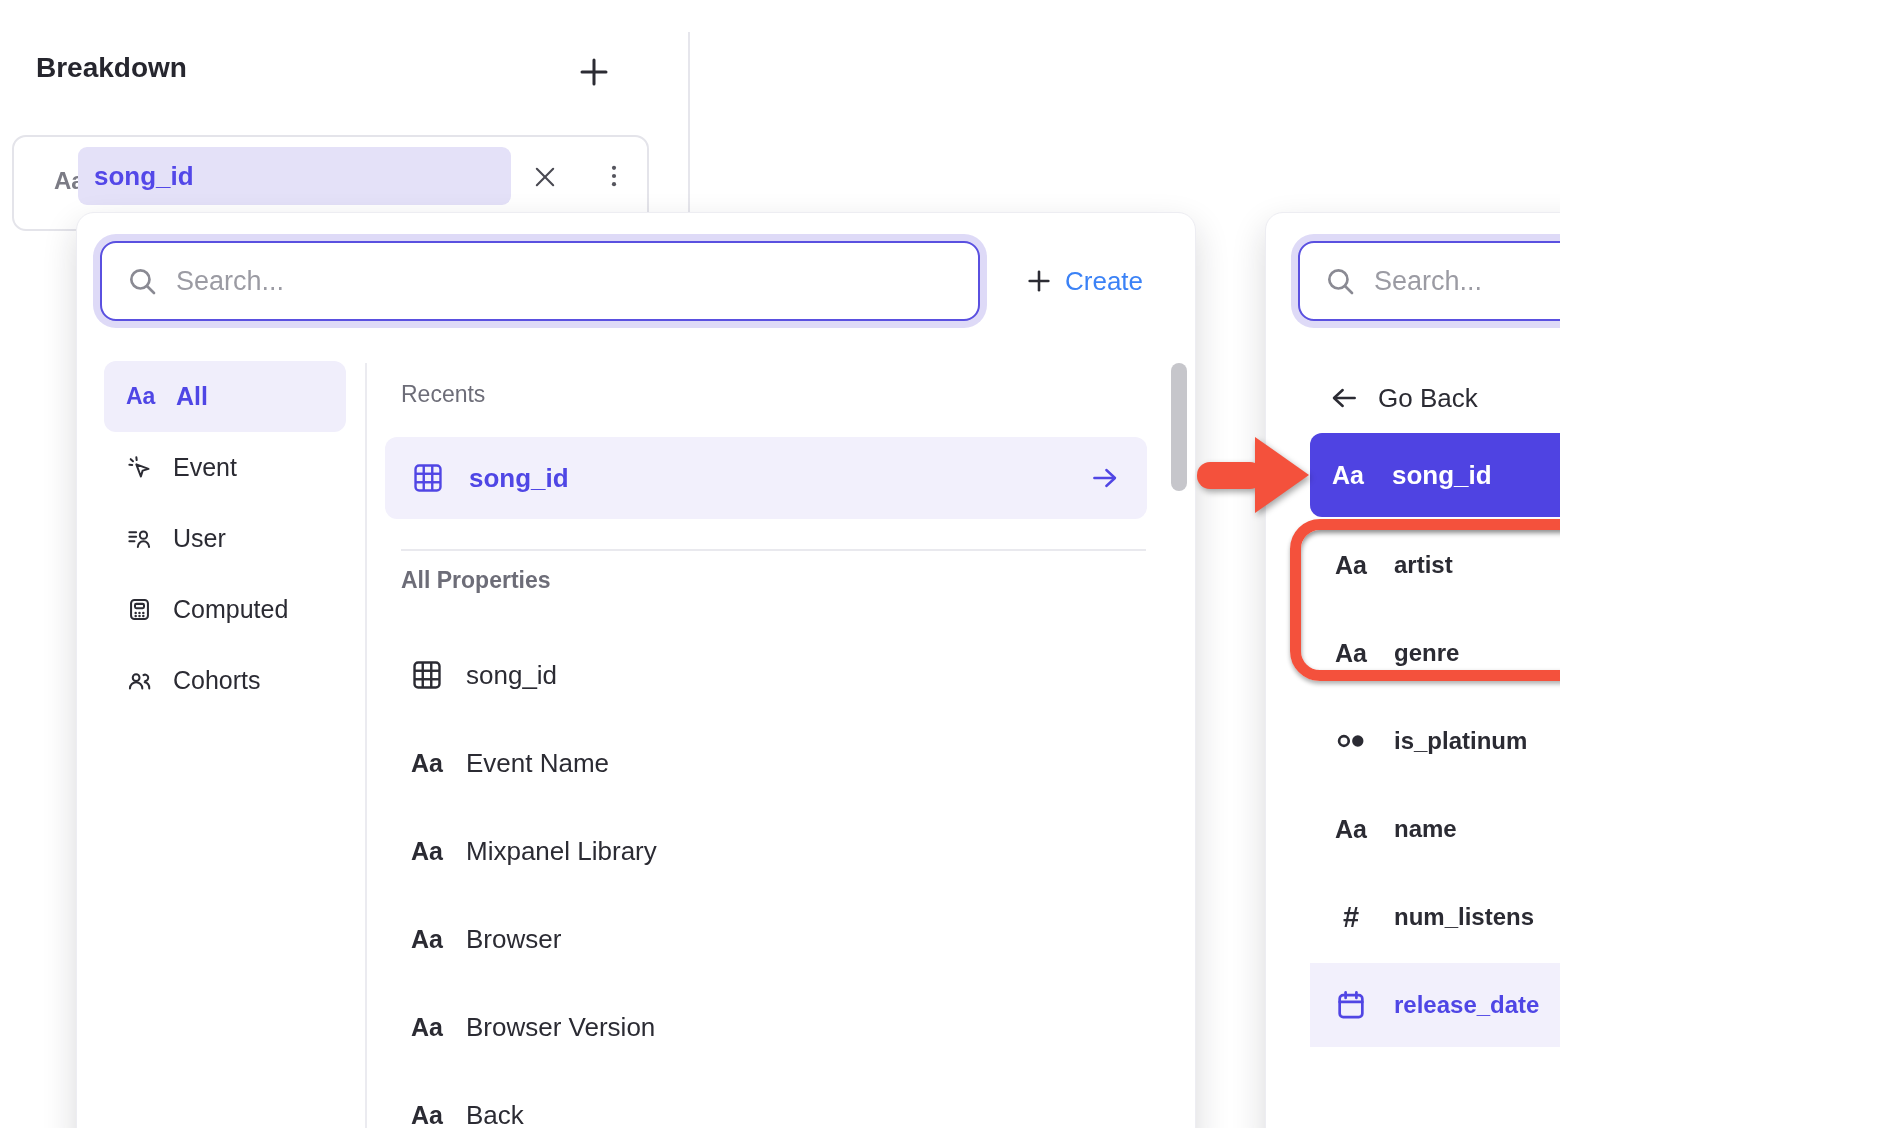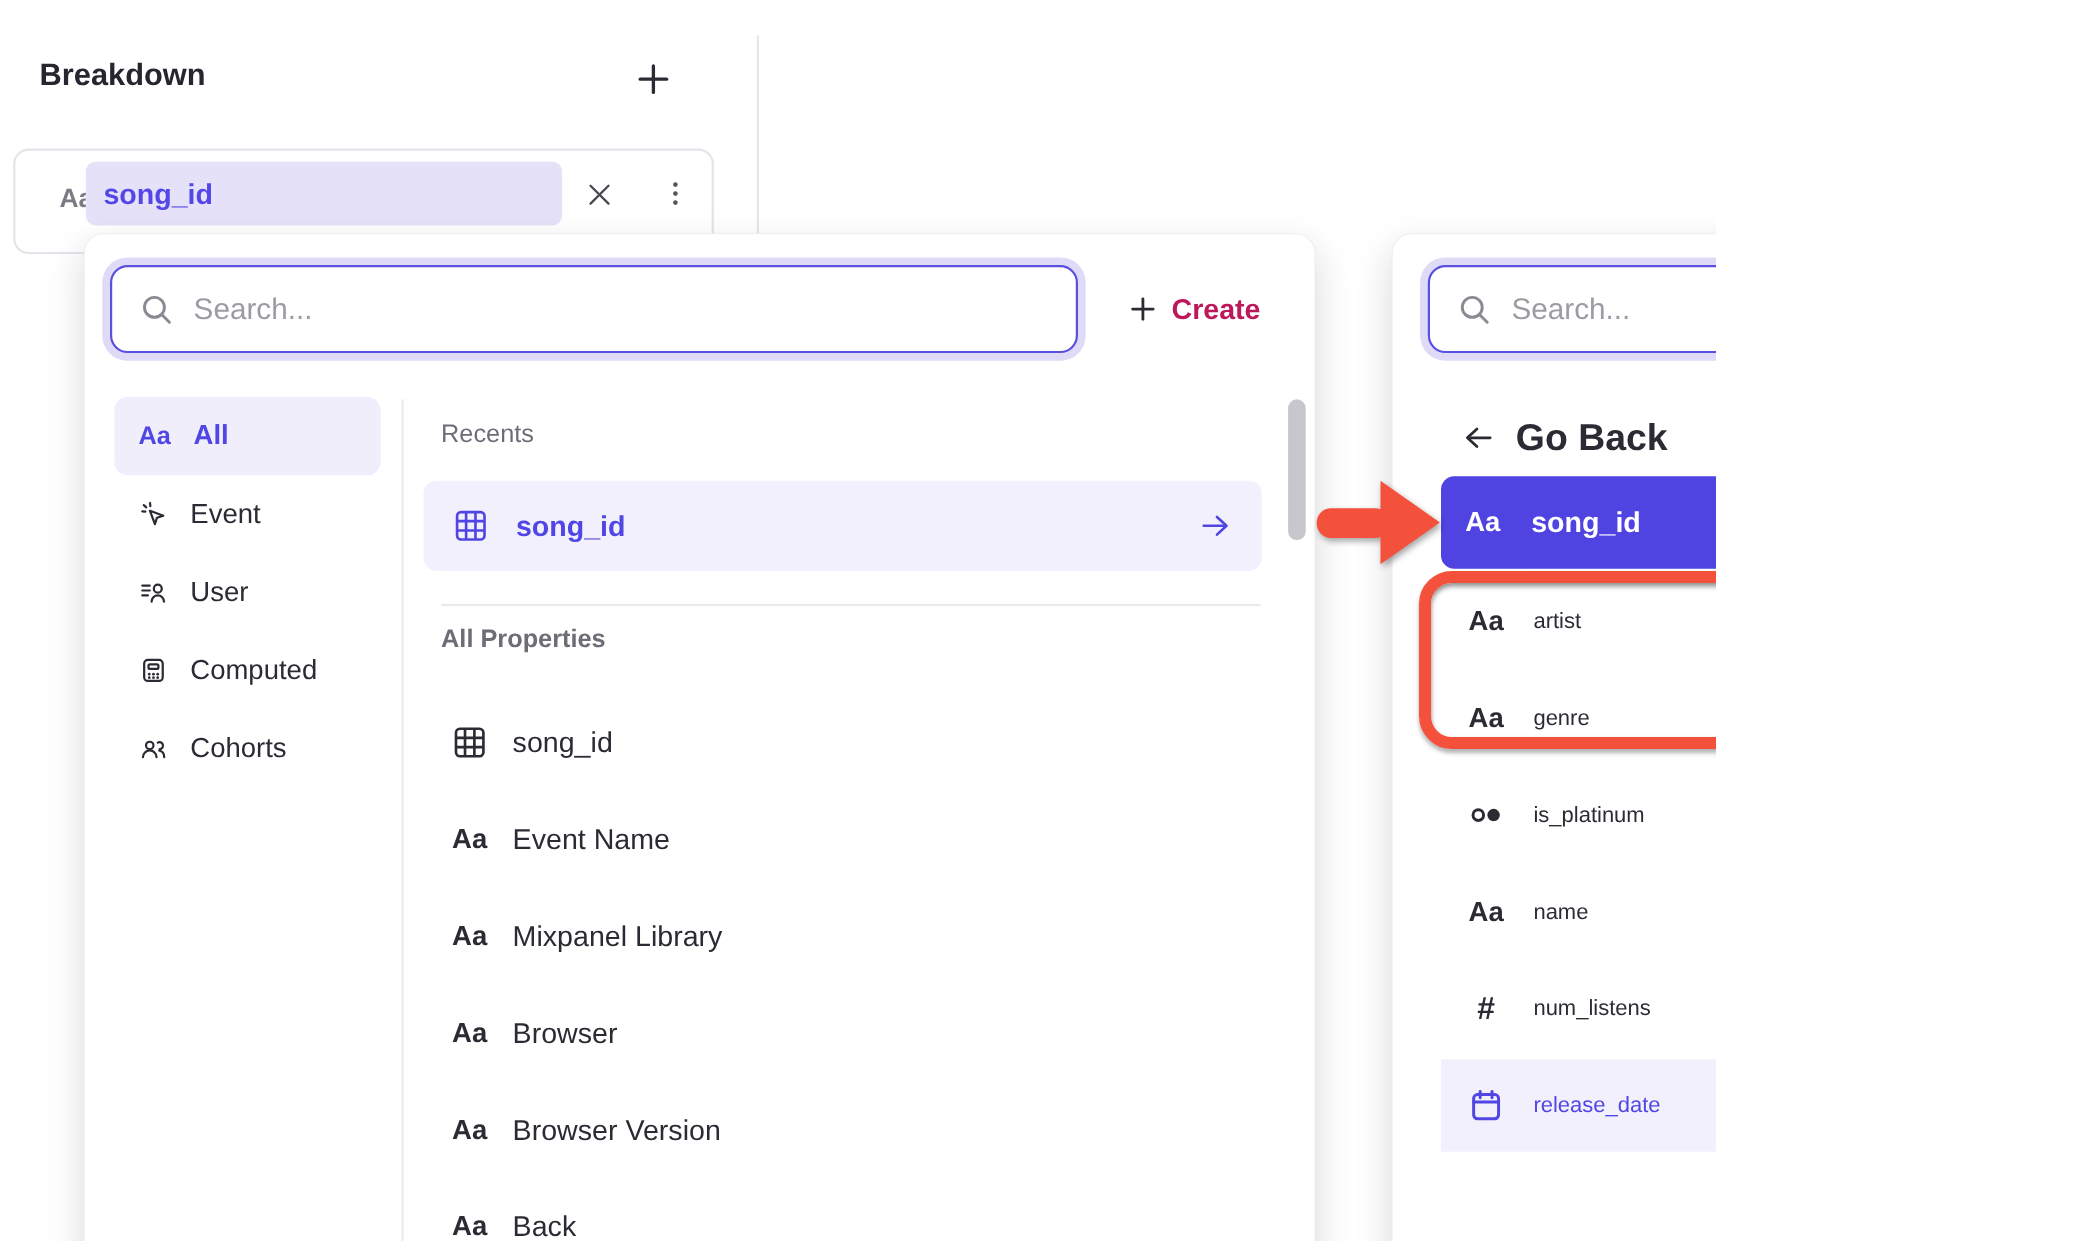--- a/index.html
+++ b/index.html
@@ -30,21 +30,21 @@
                 box-shadow:0 0 0 7px #dedaf7; display:flex; align-items:center;
                 padding:0 12px 0 24px; gap:18px; background:#fff; }
   .searchwrap svg { width:32px; height:32px; color:#8a8a93; flex:0 0 auto; }
   .searchwrap input { border:none; outline:none; flex:1; font-family:"Liberation Sans",sans-serif;
                       font-size:27px; color:#55555e; background:transparent; }
   .searchwrap input::placeholder { color:#9b9ba3; }
 
   .create-btn { position:absolute; left:948px; top:40px; height:56px; display:flex; align-items:center;
                 gap:12px; cursor:pointer; }
   .create-btn svg { width:28px; height:28px; color:#2b2b33; }
-  .create-btn span { font-size:26px; font-weight:700; color:#be185d; }
+  .create-btn span { font-size:26px; font-weight:400; color:#3b82f6; }
 
   
   .sidebar { position:absolute; left:27px; top:148px; width:242px; }
   .side-item { height:71px; display:flex; align-items:center; gap:20px; padding-left:22px;
                border-radius:12px; color:#2b2b33; cursor:pointer; }
   .side-item svg { width:27px; height:27px; }
   .side-item .aa { font-size:23px; font-weight:700; width:30px; }
   .side-item span.lbl { font-size:25px; font-weight:400; }
   .side-item.selected { background:#f0eefb; color:#4f46e5; }
   .side-item.selected span.lbl { font-weight:700; }
@@ -65,30 +65,30 @@
   .icon-cell svg { width:34px; height:34px; color:#2b2b33; }
   .icon-cell .aa { font-size:25px; font-weight:700; color:#2b2b33; }
   .lp-row .lbl { font-size:26px; font-weight:500; color:#2b2b33; margin-left:21px; }
   .scroll-thumb { position:absolute; left:1094px; top:150px; width:16px; height:128px;
                   border-radius:9px; background:#c6c6cb; cursor:grab; }
 
   
   .goback { position:absolute; left:62px; top:150px; height:70px; display:flex; align-items:center;
             gap:18px; cursor:pointer; }
   .goback svg { width:32px; height:32px; color:#2b2b33; }
-  .goback span { font-size:34px; font-weight:700; color:#2b2b33; }
+  .goback span { font-size:26px; font-weight:400; color:#2b2b33; }
   .sel-row { position:absolute; left:44px; top:220px; width:545px; height:84px; background:#4f43e2;
              border-radius:12px; display:flex; align-items:center; padding-left:22px; gap:28px; cursor:pointer; }
   .sel-row .aa { font-size:25px; font-weight:700; color:#fff; }
   .sel-row .lbl { font-size:26px; font-weight:600; color:#fff; }
   .rp-rows { position:absolute; left:44px; top:308px; width:545px; }
   .rp-row { height:88px; display:flex; align-items:center; padding-left:22px; cursor:pointer; }
   .rp-row .icon-cell { flex:0 0 38px; width:38px; }
   .rp-row .icon-cell .num { font-size:29px; font-weight:600; color:#2b2b33; }
-  .rp-row .lbl { font-size:20px; font-weight:400; color:#2b2b33; margin-left:24px; }
+  .rp-row .lbl { font-size:24px; font-weight:700; color:#2b2b33; margin-left:24px; }
   .rp-row.highlight { background:#f2f0fc; border-radius:0; height:84px; margin-top:2px; }
   .rp-row.highlight .lbl { color:#4f46e5; }
   .rp-row.highlight svg { color:#5146e4; }
 
   
   .red-arrow { position:absolute; left:1197px; top:405px; width:114px; height:76px; z-index:50;
                filter:drop-shadow(2px 3px 3px rgba(0,0,0,.35)); pointer-events:none; }
   .red-arrow .tail { position:absolute; left:0; top:25px; width:66px; height:27px; background:#f4513c;
                      border-radius:13px; }
   .red-arrow .head { position:absolute; left:58px; top:0; width:0; height:0;

